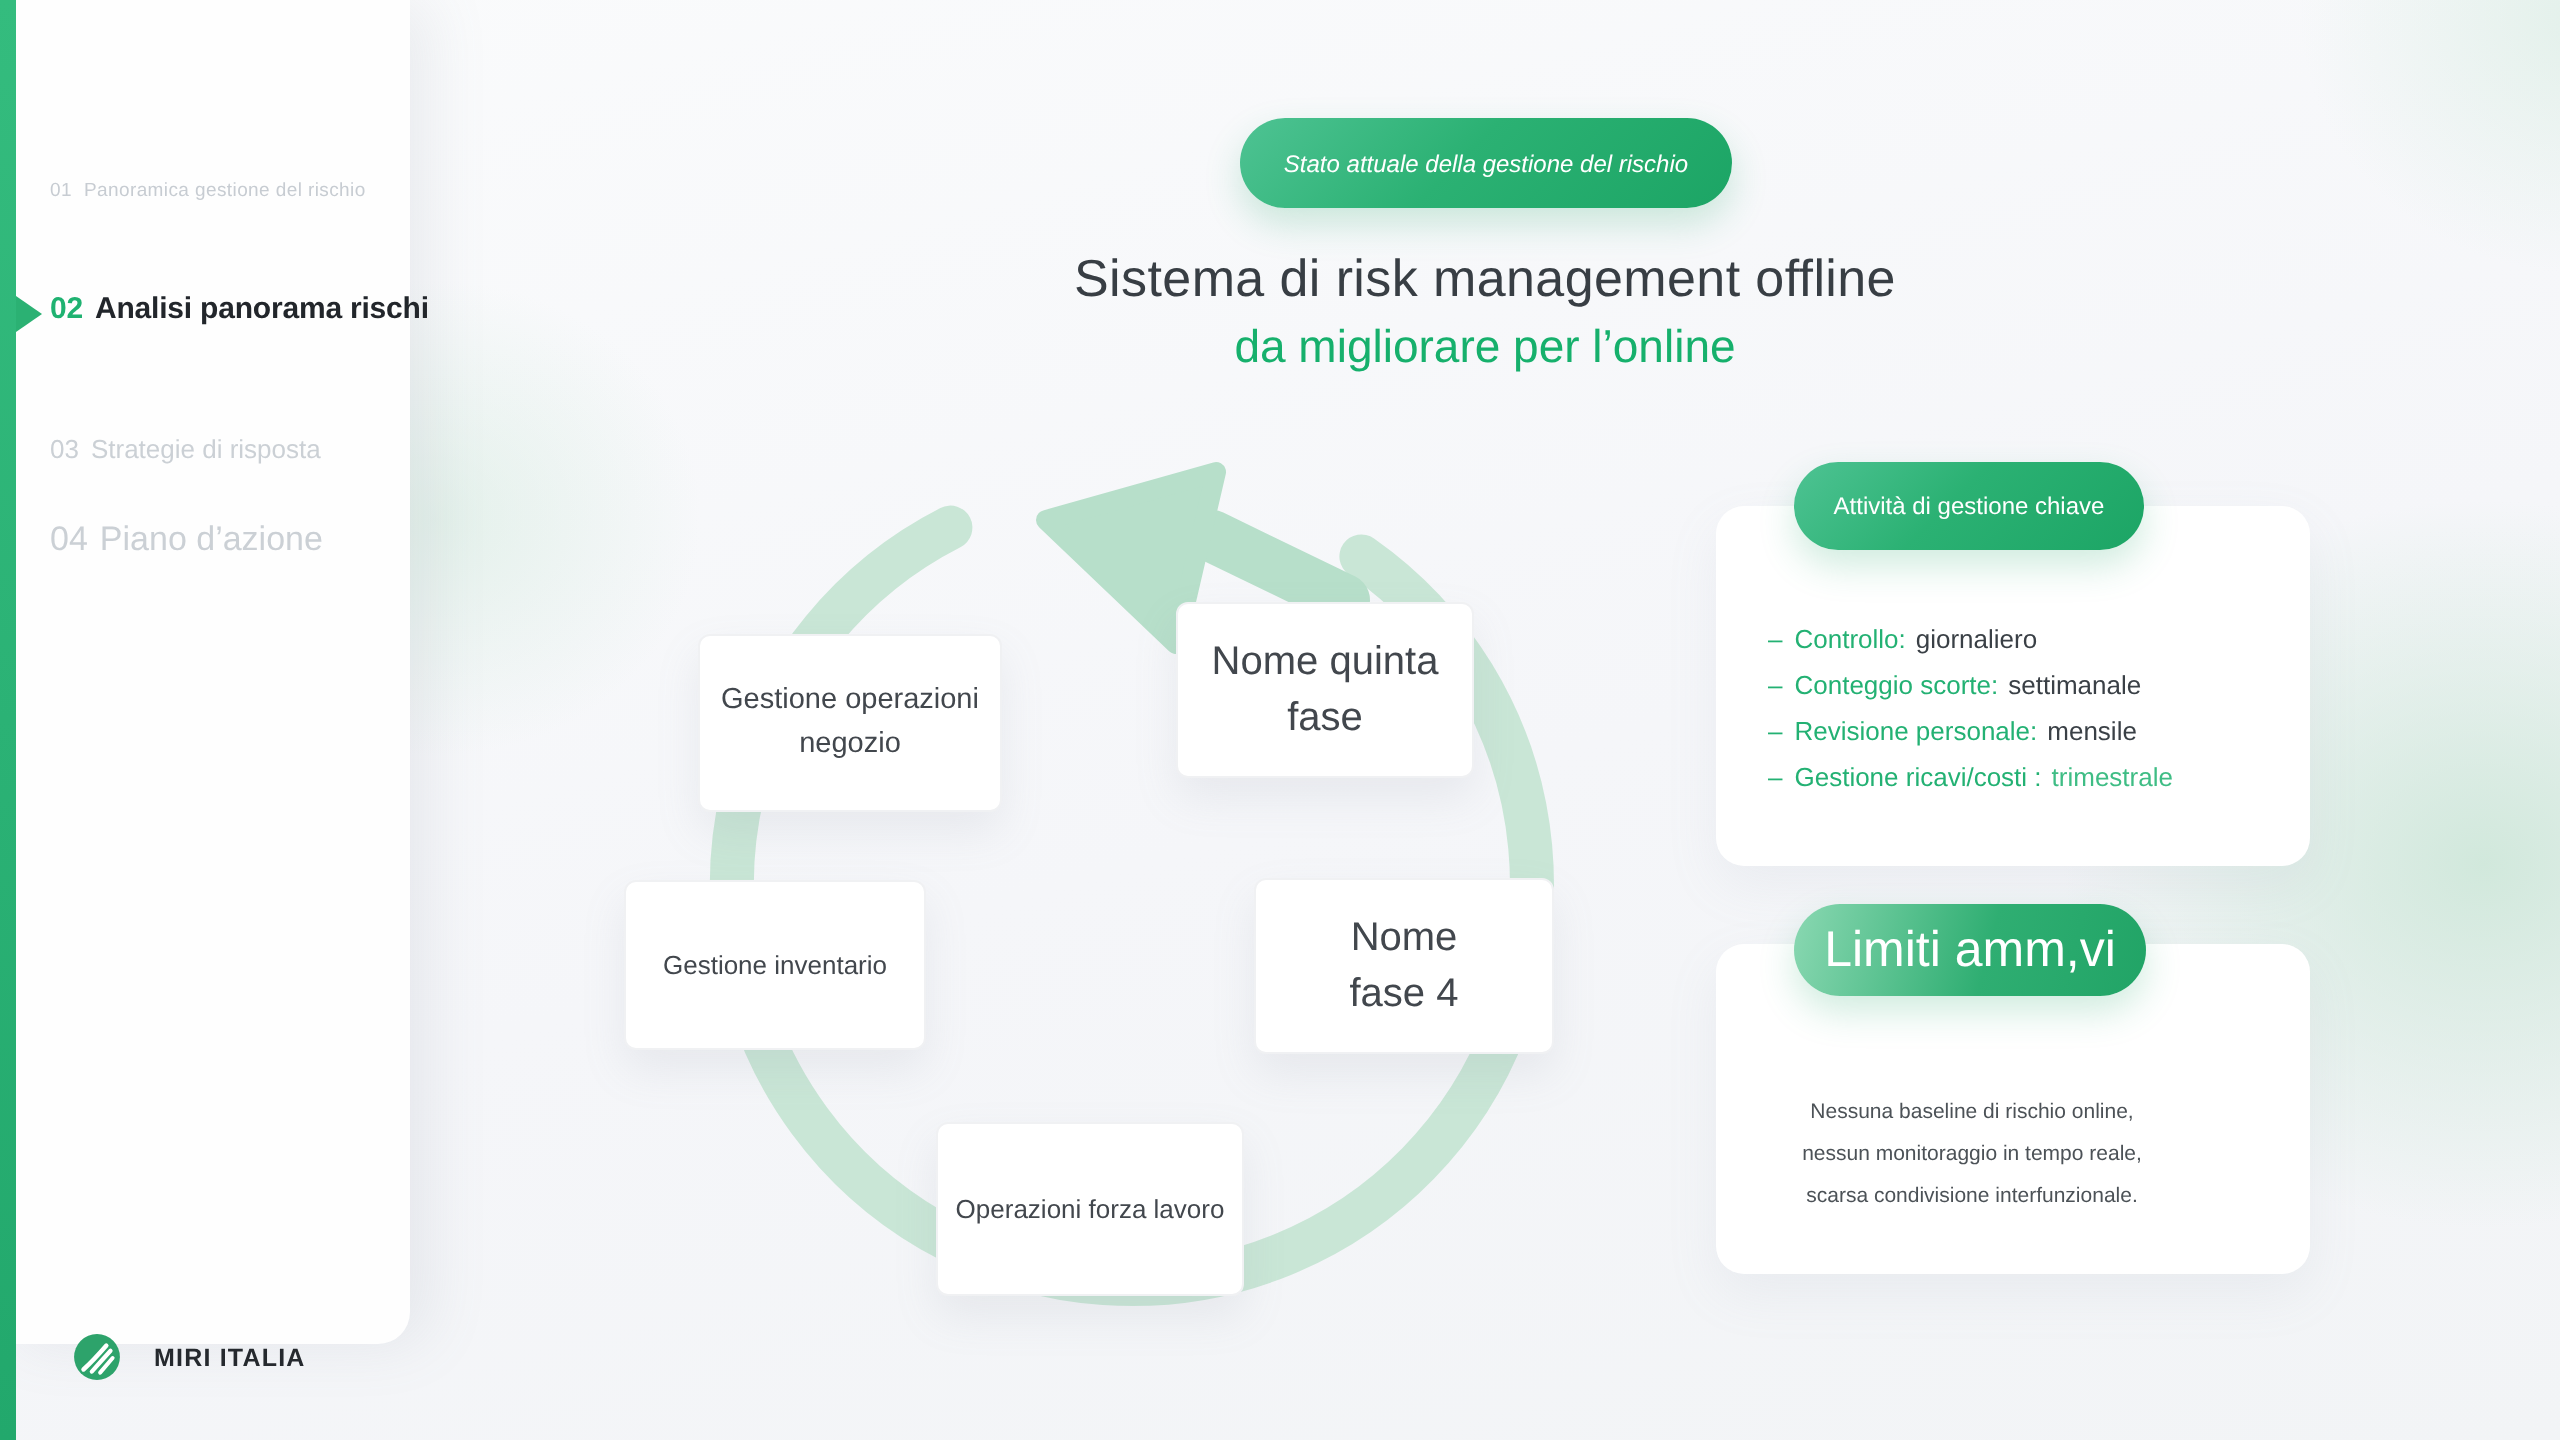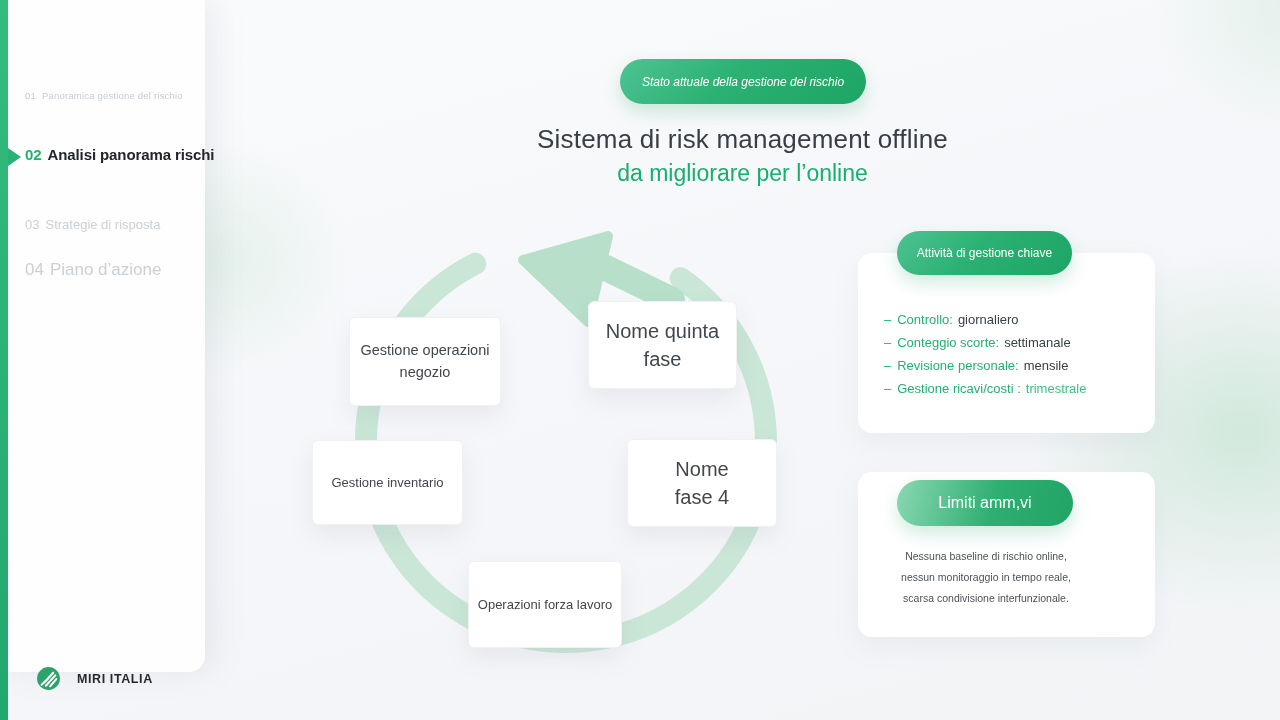--- a/index.html
+++ b/index.html
@@ -34,22 +34,22 @@
   .logo-text{font-size:12.5px;font-weight:700;color:#25292e;letter-spacing:.6px;}
   
   .pill{
     position:absolute;display:flex;align-items:center;justify-content:center;
     color:#fff;border-radius:999px;z-index:20;
     background:linear-gradient(135deg,#4ec393 0%,#2bb173 45%,#1ca565 100%);
     box-shadow:0 8px 18px rgba(40,170,110,0.22);
   }
   .pill-header{left:620px;top:59px;width:246px;height:45px;font-size:12px;font-style:italic;}
   .pill-activities{left:897px;top:231px;width:175px;height:44px;font-size:12px;}
-  .pill-limits{left:897px;top:452px;width:176px;height:46px;font-size:16px;
-    background:linear-gradient(105deg,#8ad8b2 0%,#2fae72 55%,#21a466 100%);margin-top:28px;}
+  .pill-limits{left:897px;top:452px;width:176px;height:46px;font-size:25px;
+    background:linear-gradient(105deg,#8ad8b2 0%,#2fae72 55%,#21a466 100%);}
   .title{position:absolute;left:205px;right:0;top:124px;text-align:center;
     font-size:26px;font-weight:500;color:#383e44;letter-spacing:.2px;}
   .subtitle{position:absolute;left:205px;right:0;top:160px;text-align:center;
     font-size:23px;font-weight:400;color:#16b06c;}
   
   .ring-svg{position:absolute;left:0;top:0;z-index:1;}
   .node{
     position:absolute;display:flex;align-items:center;justify-content:center;text-align:center;
     background:#ffffff;border:1px solid #f0f1f3;border-radius:6px;color:#42474d;
     box-shadow:0 10px 22px rgba(140,150,165,0.13);z-index:5;line-height:1.5;

